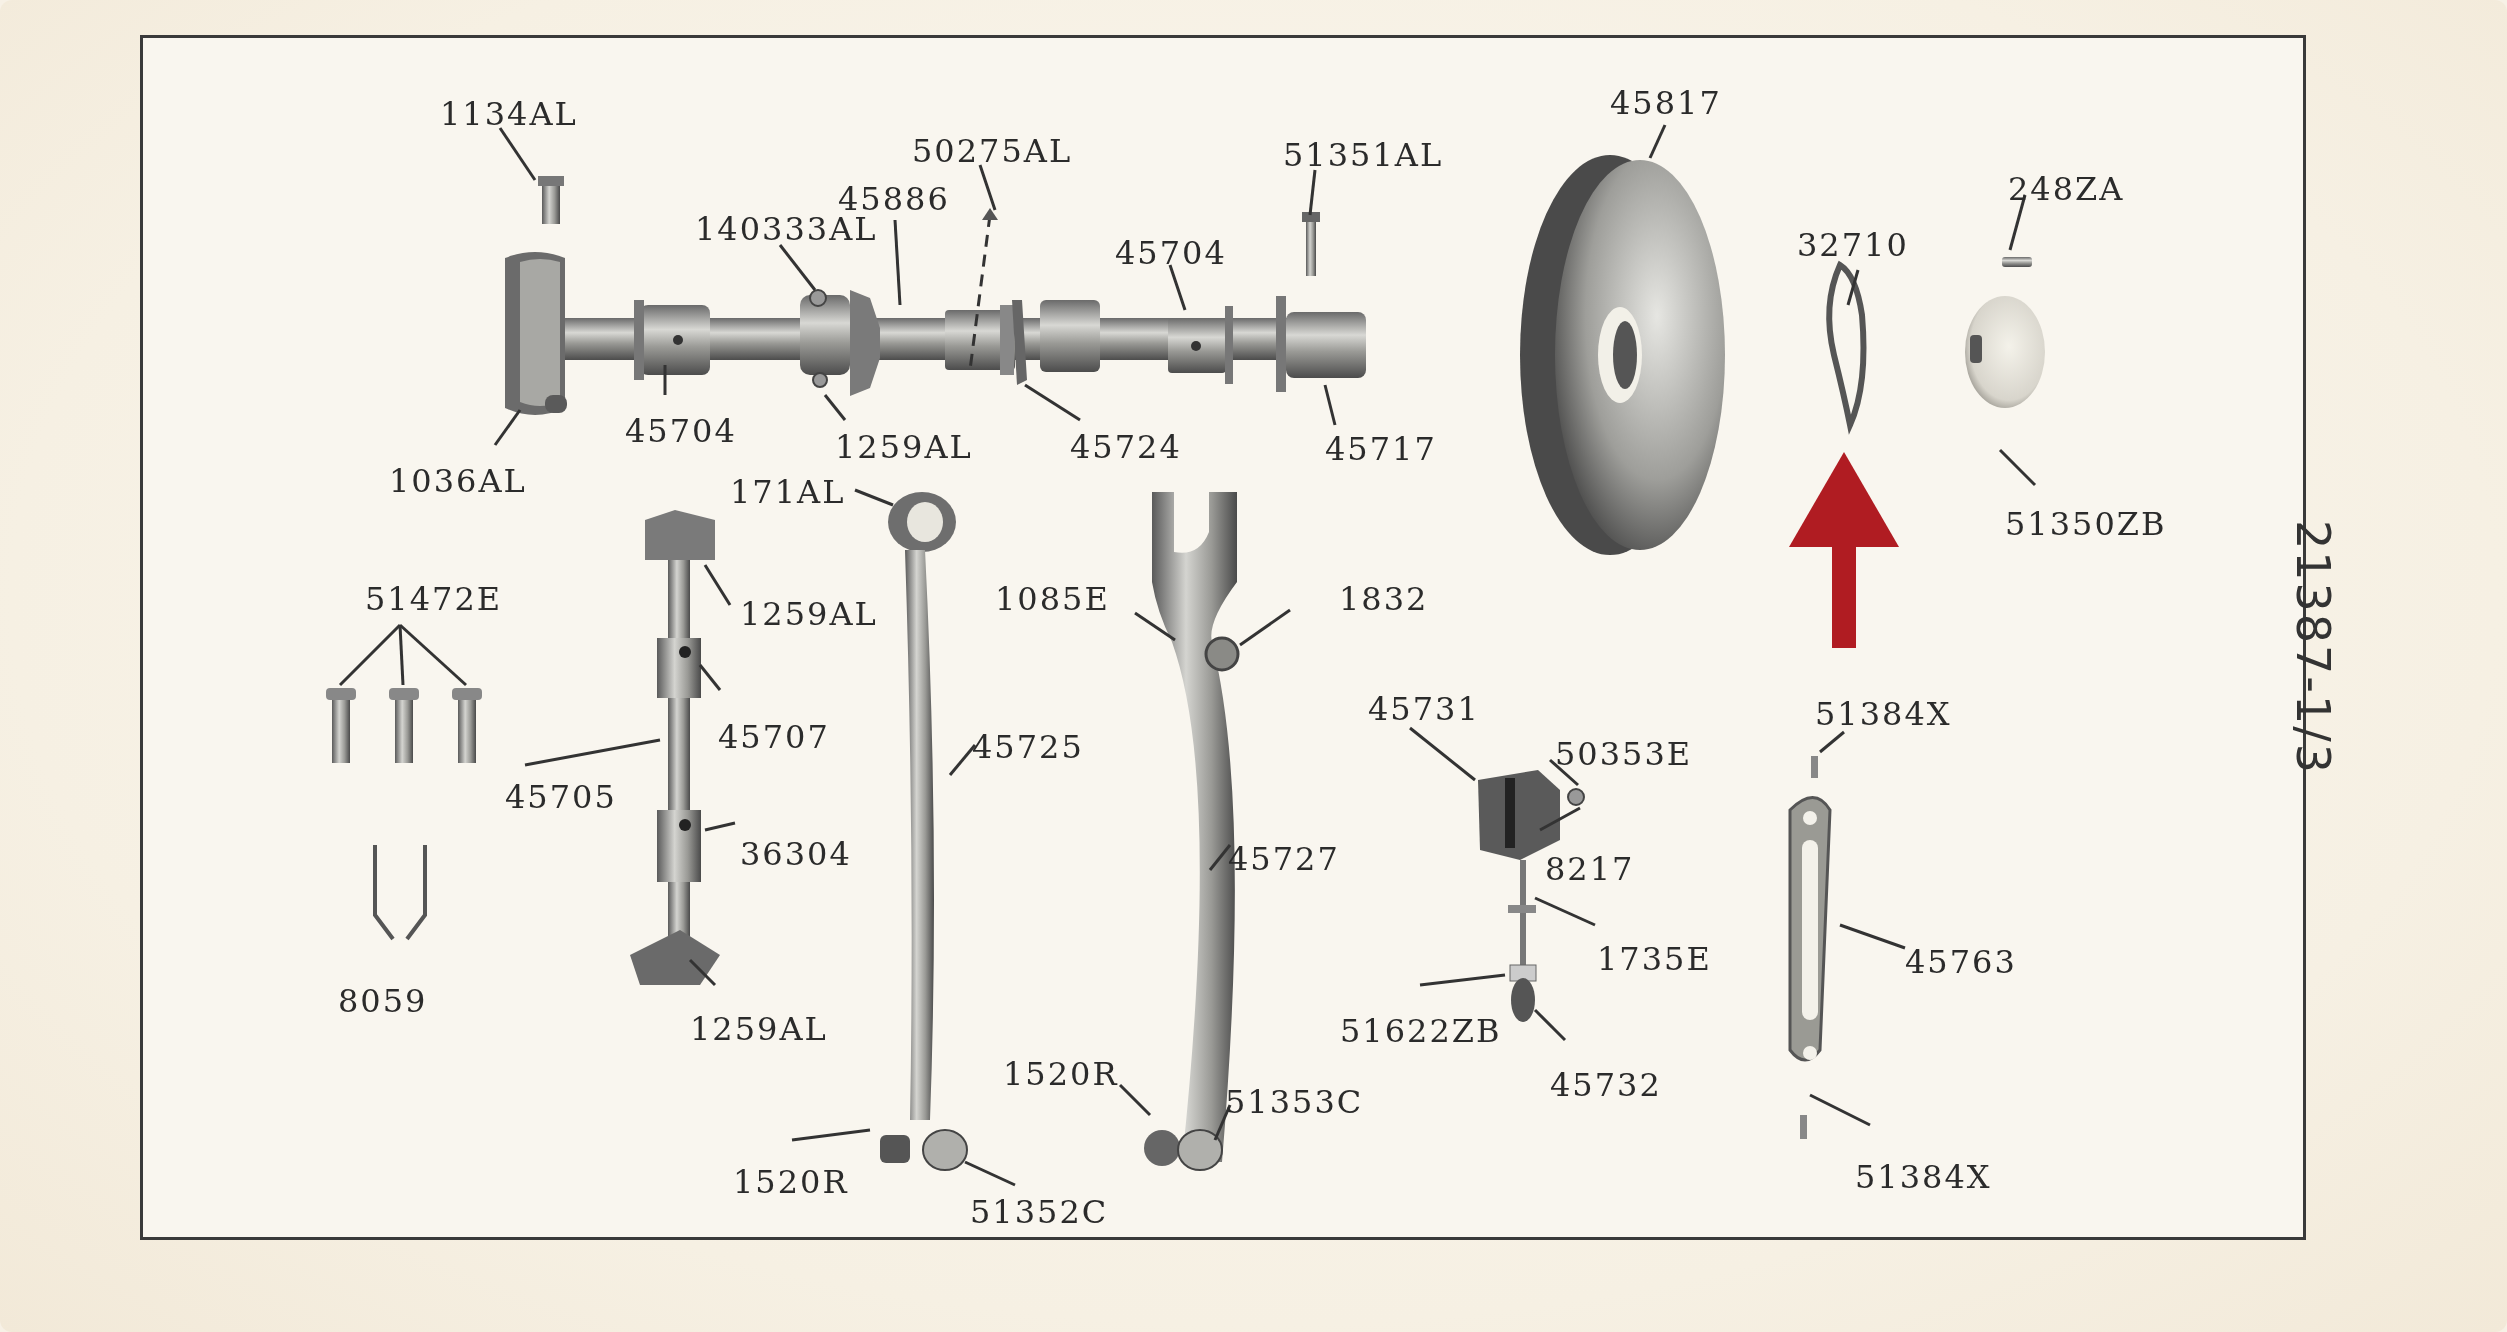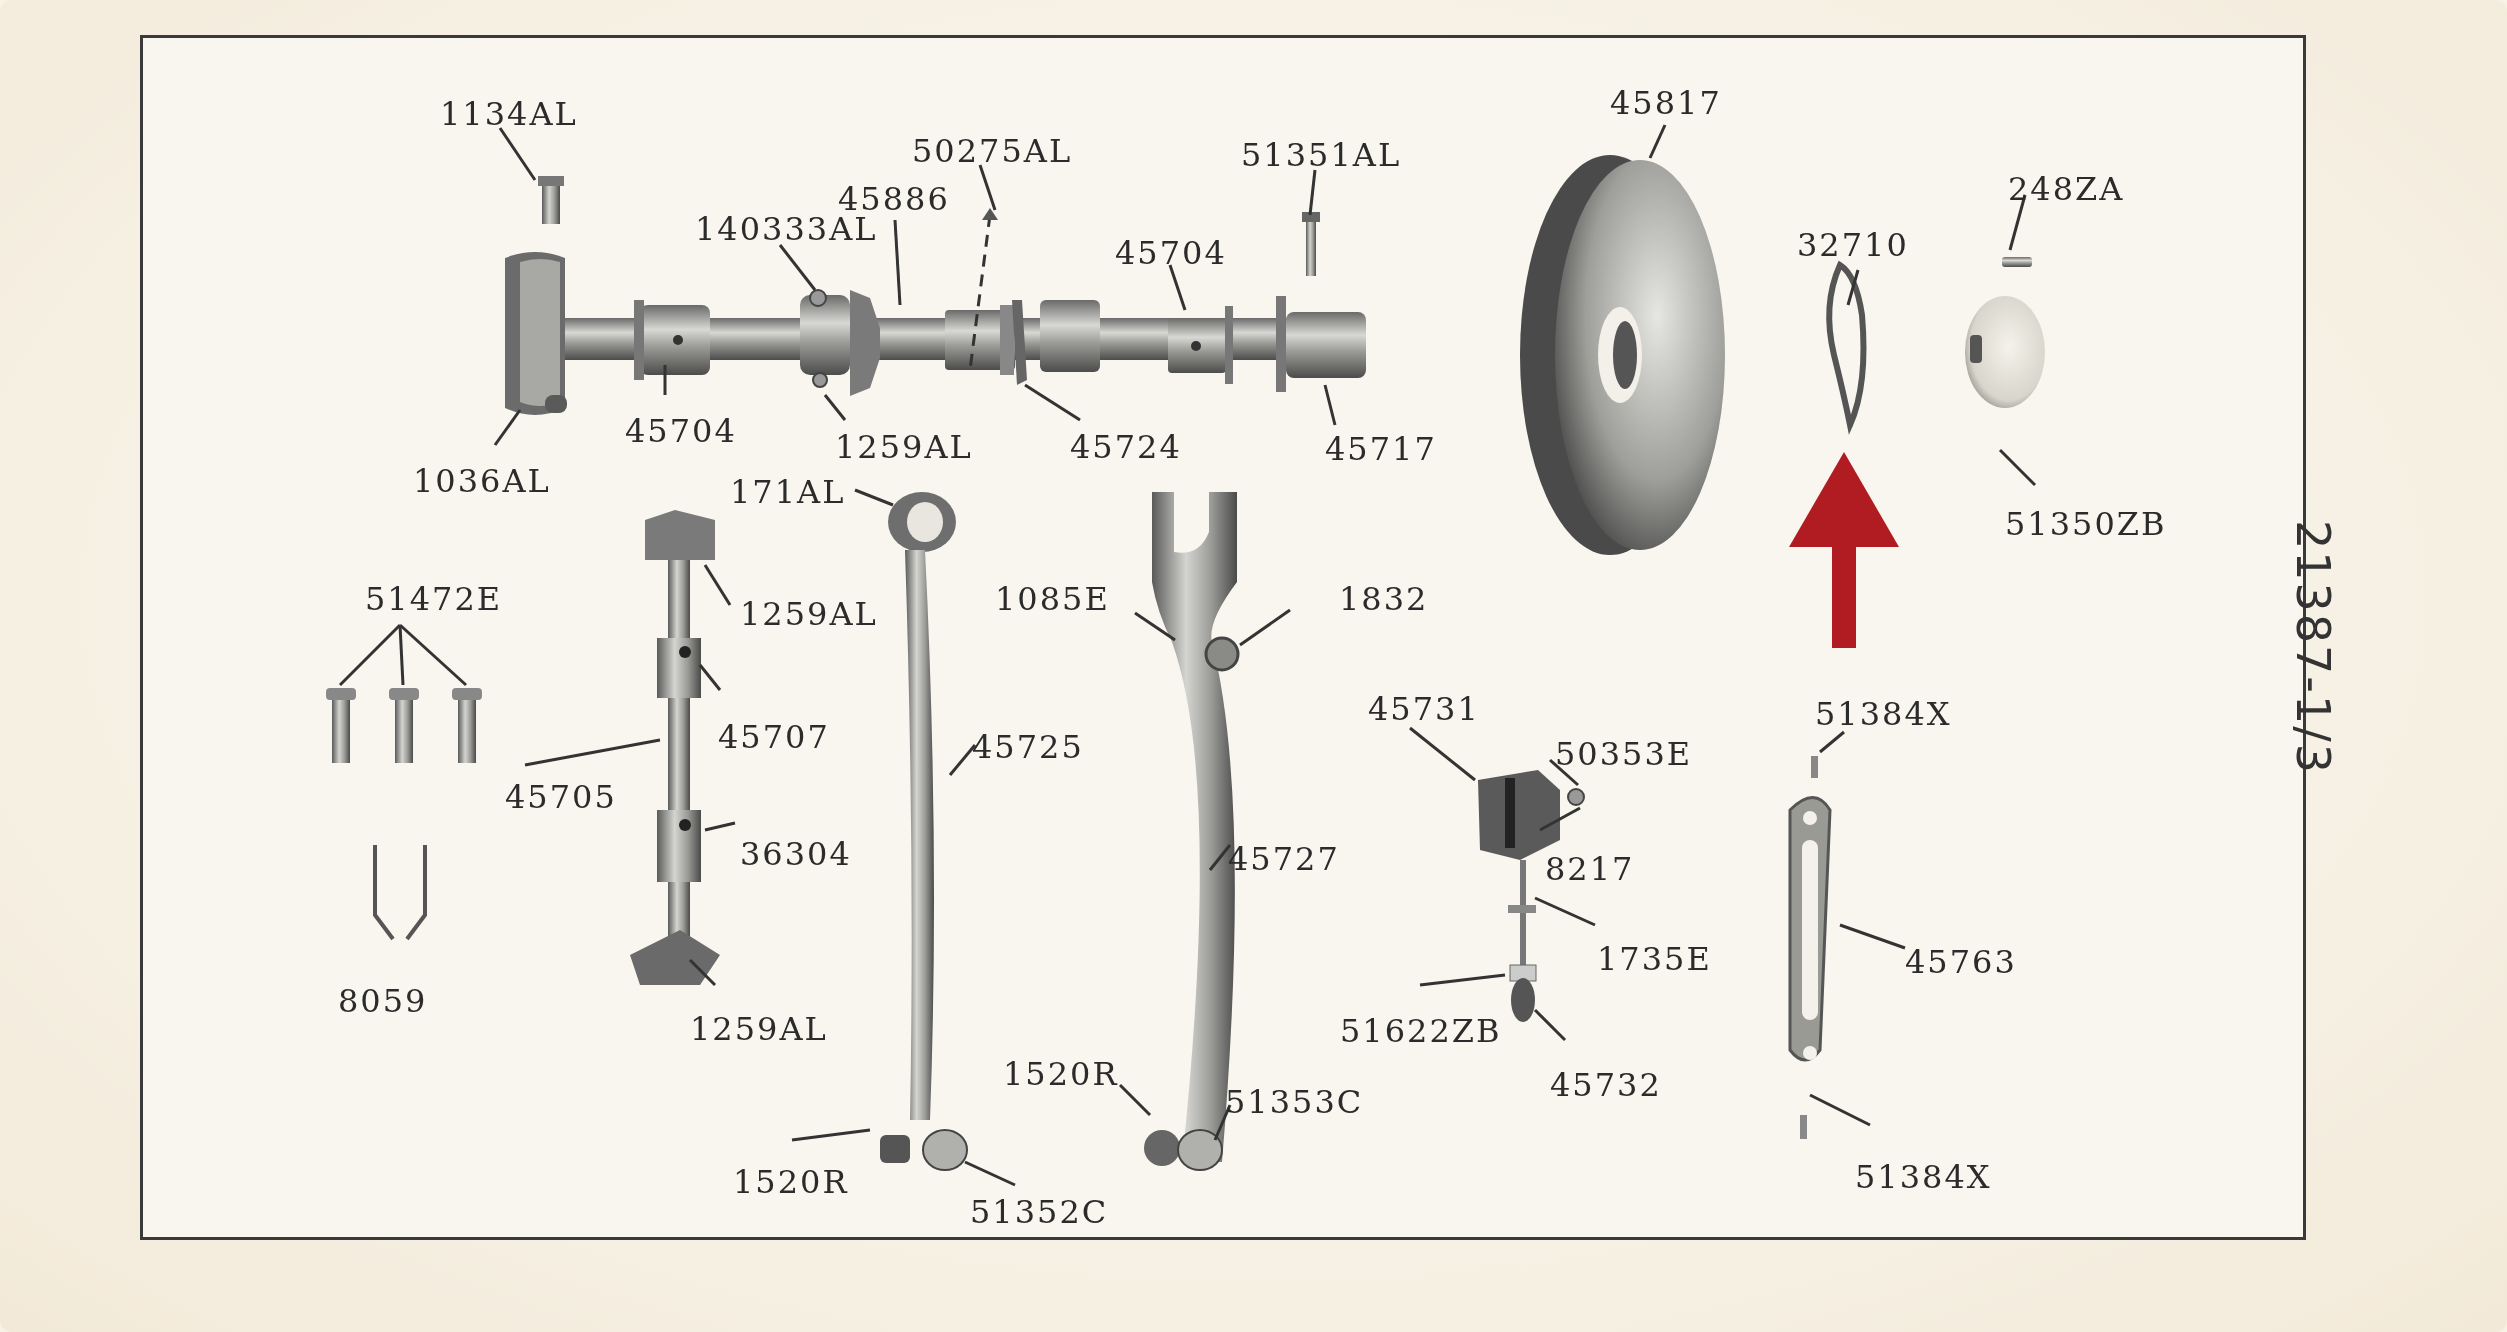--- a/index.html
+++ b/index.html
@@ -211,25 +211,25 @@
       <polygon points="1844,452 1899,547 1789,547" fill="#b01c22"></polygon>
       <rect x="1832" y="545" width="24" height="103" fill="#b01c22"></rect>
     </g>
   </svg>
 
   <span class="lbl" style="left:440px;top:95px">1134AL</span>
   <span class="lbl" style="left:912px;top:132px">50275AL</span>
   <span class="lbl" style="left:838px;top:180px">45886</span>
   <span class="lbl" style="left:695px;top:210px">140333AL</span>
   <span class="lbl" style="left:1115px;top:234px">45704</span>
-  <span class="lbl" style="left:1241px;top:136px">51351AL</span>
+  <span class="lbl" style="left:1283px;top:136px">51351AL</span>
   <span class="lbl" style="left:1610px;top:84px">45817</span>
   <span class="lbl" style="left:1797px;top:226px">32710</span>
   <span class="lbl" style="left:2008px;top:170px">248ZA</span>
-  <span class="lbl" style="left:413px;top:462px">1036AL</span>
+  <span class="lbl" style="left:389px;top:462px">1036AL</span>
   <span class="lbl" style="left:625px;top:412px">45704</span>
   <span class="lbl" style="left:835px;top:428px">1259AL</span>
   <span class="lbl" style="left:1070px;top:428px">45724</span>
   <span class="lbl" style="left:1325px;top:430px">45717</span>
   <span class="lbl" style="left:2005px;top:505px">51350ZB</span>
   <span class="lbl" style="left:730px;top:473px">171AL</span>
   <span class="lbl" style="left:740px;top:595px">1259AL</span>
   <span class="lbl" style="left:365px;top:580px">51472E</span>
   <span class="lbl" style="left:718px;top:718px">45707</span>
   <span class="lbl" style="left:505px;top:778px">45705</span>

